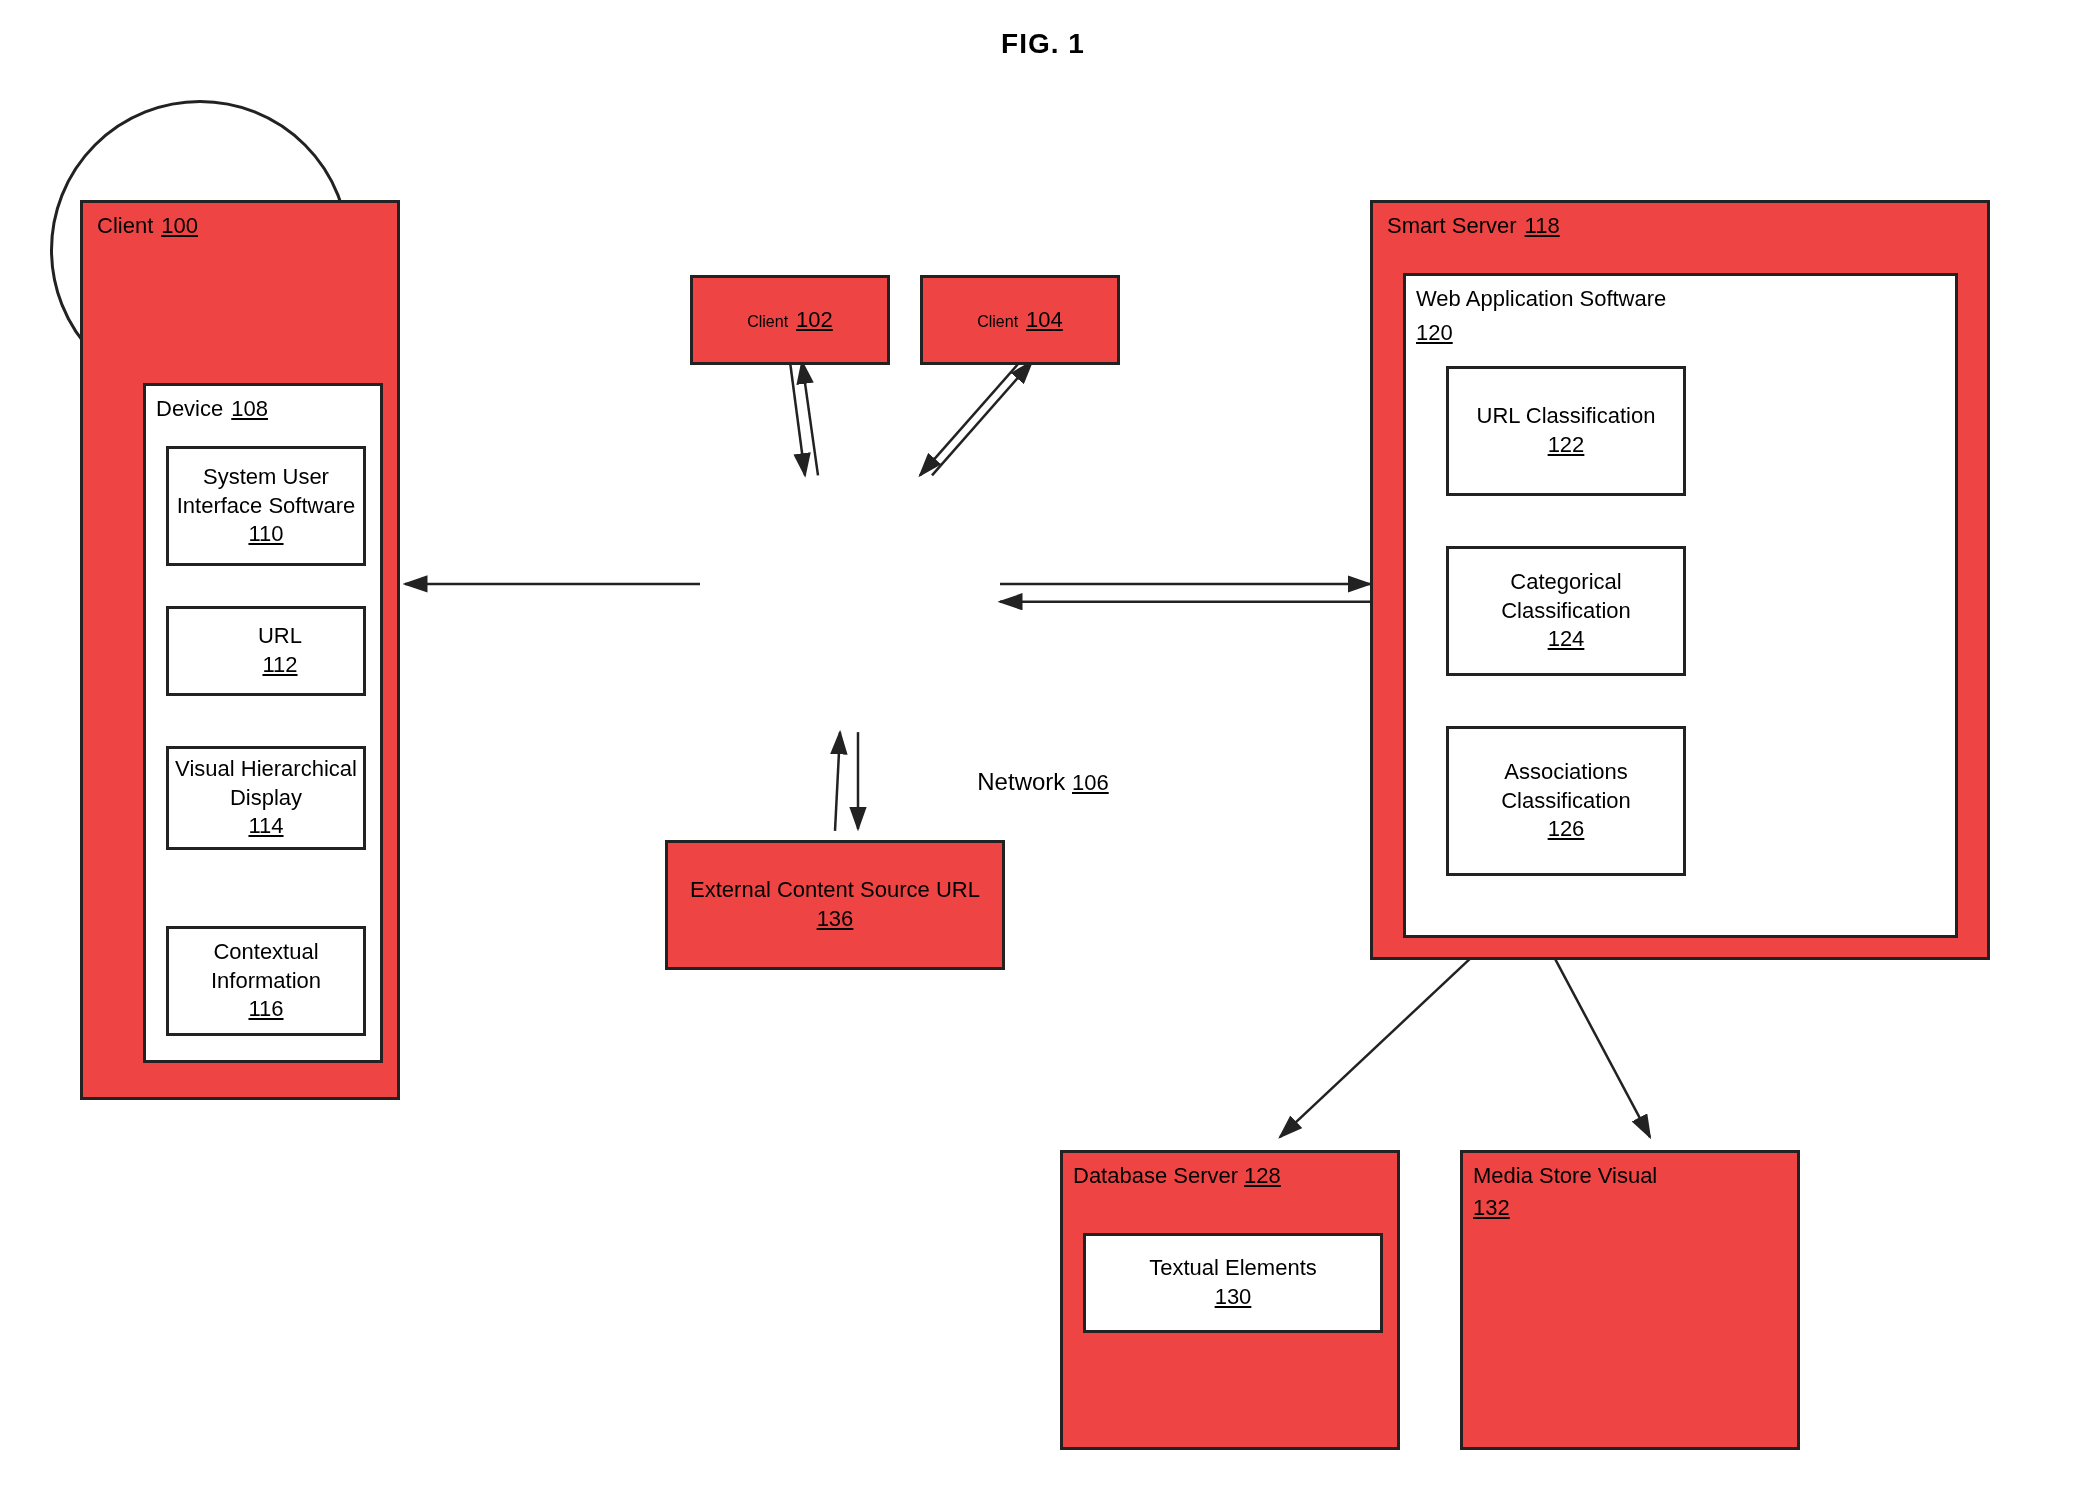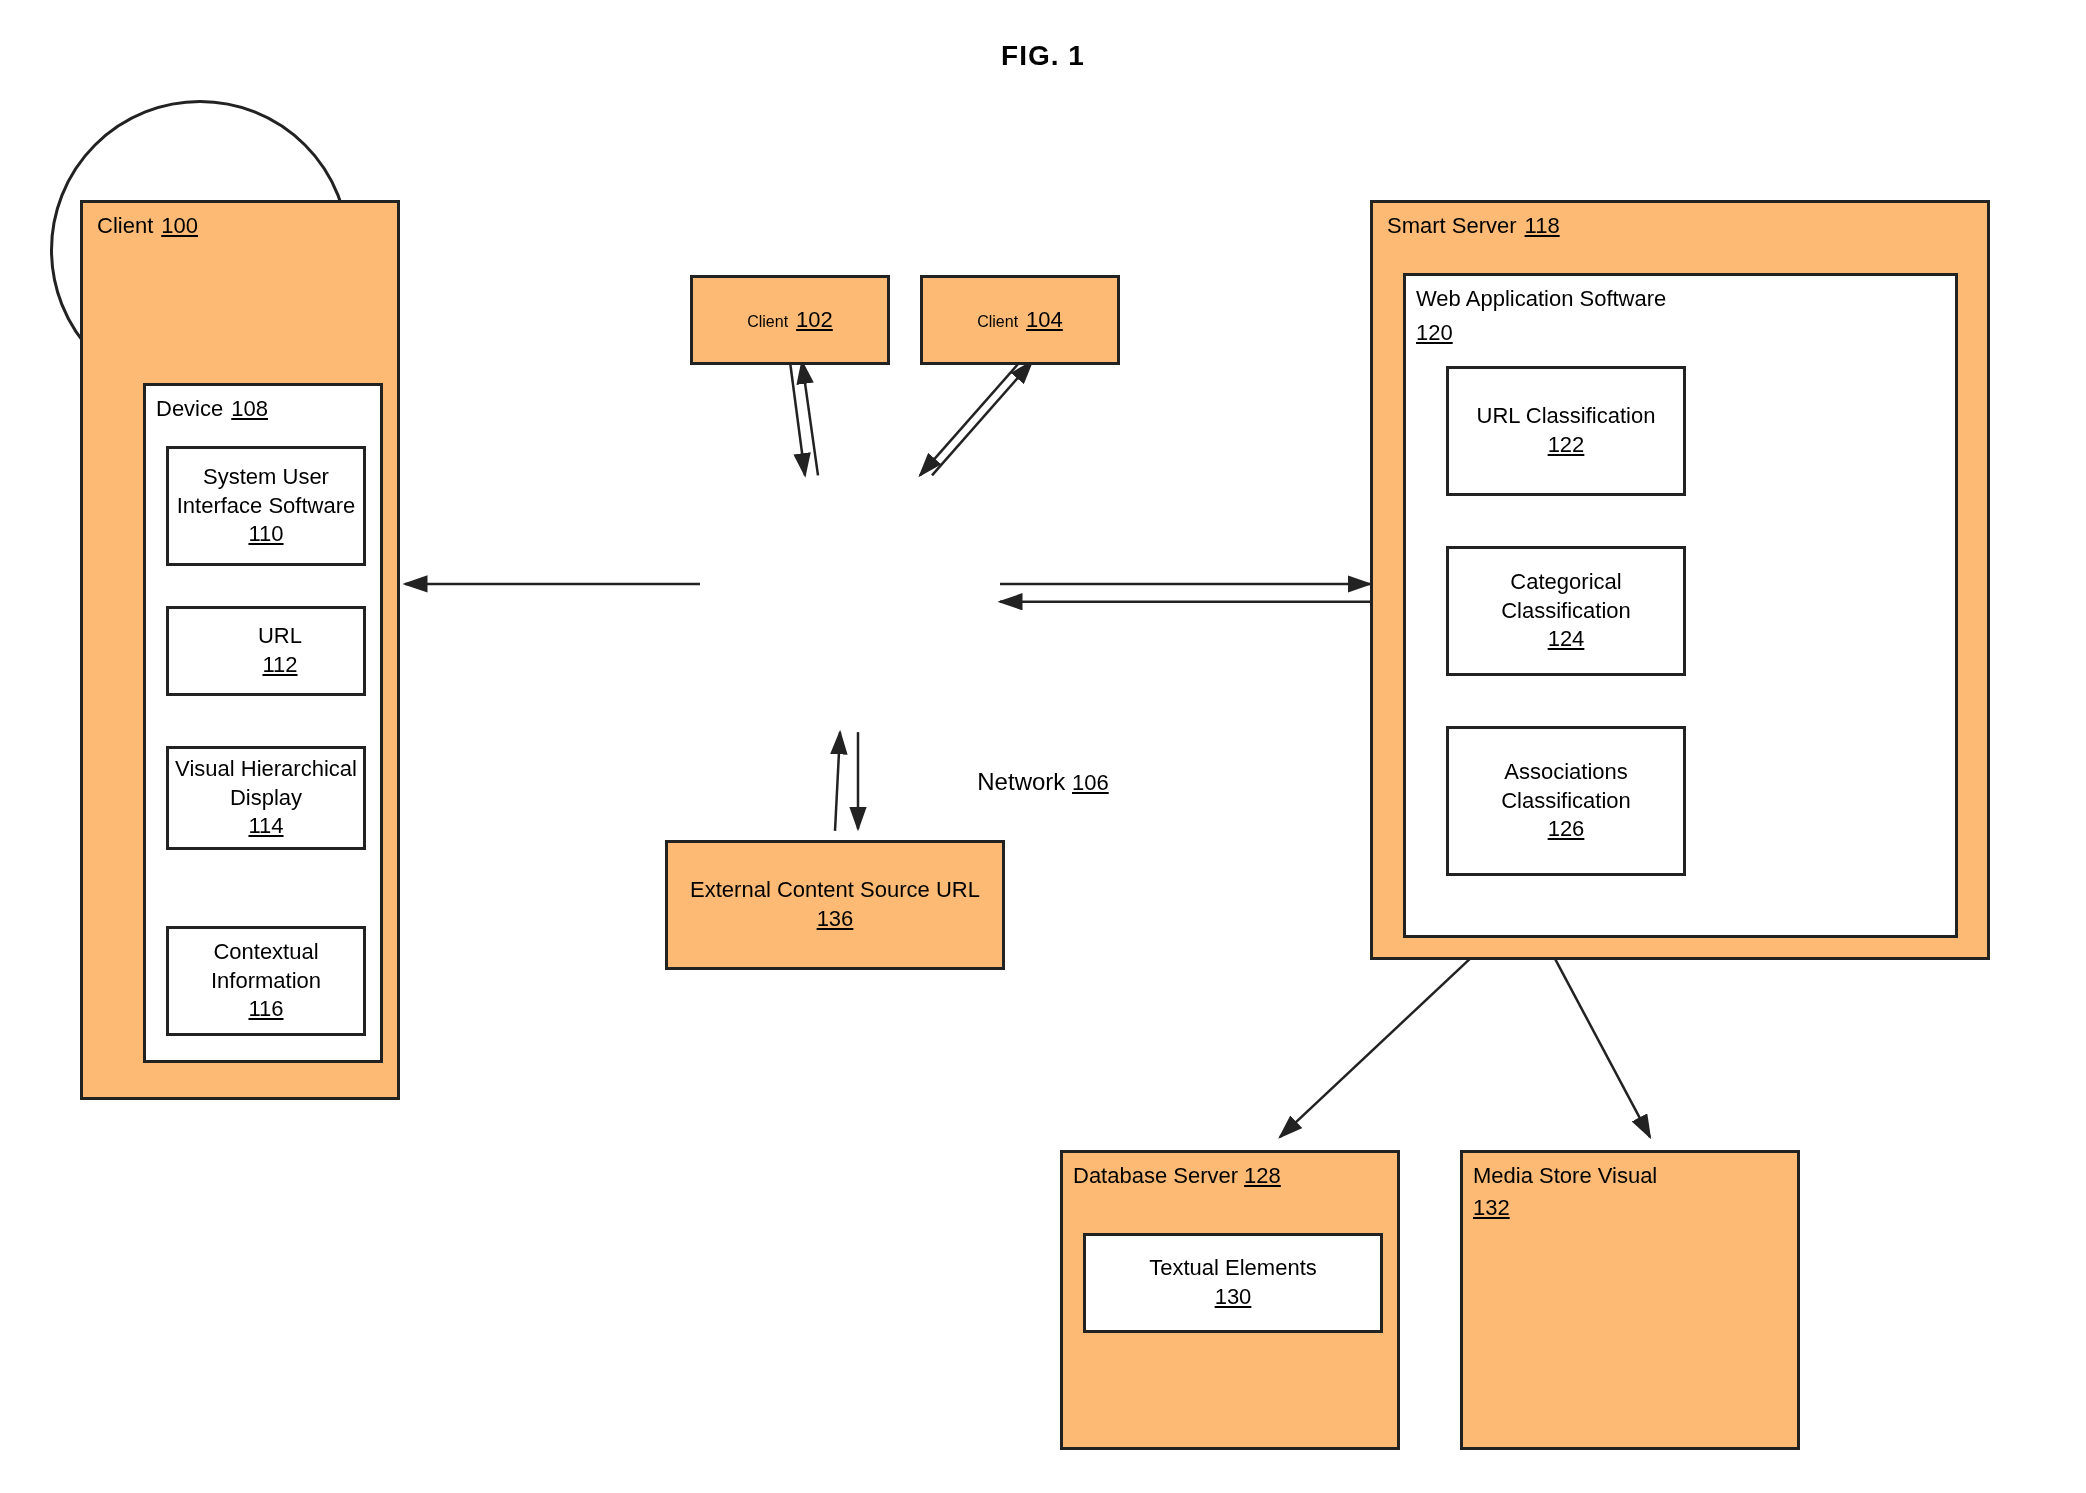--- a/index.html
+++ b/index.html
@@ -8,35 +8,35 @@
       font-family: Arial, sans-serif;
       width: 2086px;
       height: 1493px;
       position: relative;
       overflow: hidden;
     }
     .fig-title {
       text-align: center;
       font-weight: bold;
       font-size: 28px;
-      padding-top: 40px;
+      padding-top: 28px;
       letter-spacing: 1px;
     }
     .diagram-area {
       position: absolute;
       top: 100px;
       left: 50px;
       right: 50px;
       bottom: 30px;
     }
     
     .box {
       position: absolute;
       border: 3px solid #222;
-      background: #fdba74;
+      background: #ef4444;
       display: flex;
       flex-direction: column;
       align-items: center;
       justify-content: center;
       text-align: center;
     }
     .box-label {
       font-size: 22px;
       line-height: 1.3;
     }

